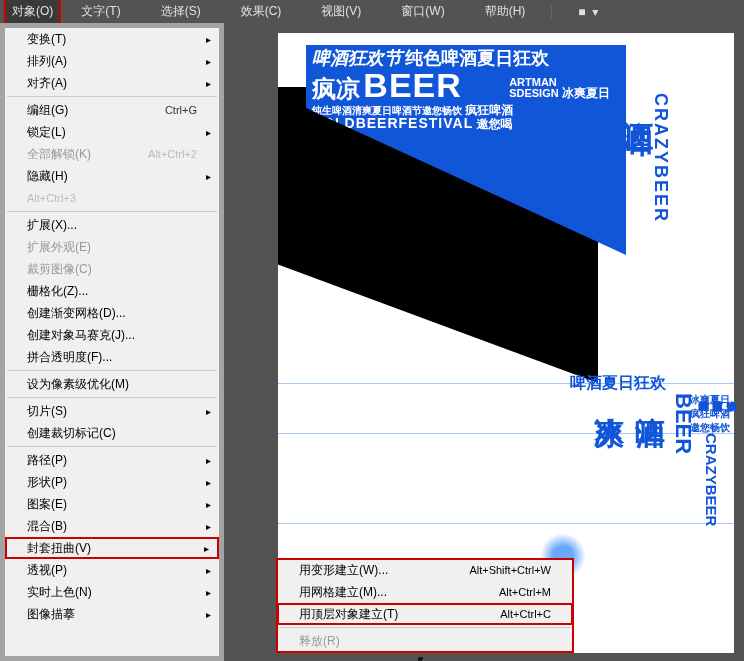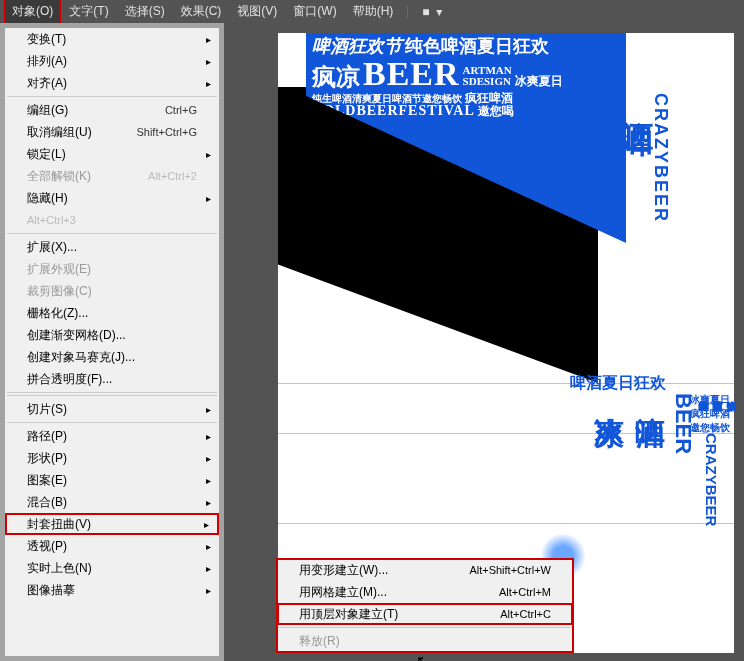--- a/index.html
+++ b/index.html
@@ -1,18 +1,18 @@
 <!DOCTYPE html>
 <html><head>
 <meta charset="utf-8">
 <style>
 * { margin: 0; padding: 0; box-sizing: border-box; }
 body { font-family: "Microsoft YaHei", sans-serif; font-size: 12px; background: #4a4a4a; width: 744px; height: 661px; overflow: hidden; position: relative; }
 .menubar { background: #535353; height: 23px; display: flex; align-items: center; padding: 0 4px; color: #e0e0e0; position: relative; z-index: 10; }
-.menubar-item { padding: 3px 8px; cursor: pointer; }
+.menubar-item { padding: 3px 20px; cursor: pointer; }
 .menubar-item.active { background: #3a3a3a; border: 2px solid #c00; padding: 10px 6px; }
 .menubar-sep { width: 1px; height: 14px; background: #666; margin: 0 6px; }
 .canvas-area { position: absolute; top: 23px; left: 0; right: 0; bottom: 0; background: #535353; }
 .artboard { position: absolute; left: 278px; top: 10px; width: 456px; height: 620px; background: #fff; }
 .blue-text-block { position: absolute; background: #1155d8; color: #fff; font-weight: bold; overflow: hidden; }
 .menu-panel { position: absolute; top: 23px; left: 0; width: 224px; height: 638px; background: #f0f0f0; border: 5px solid #a3a3a3; z-index: 20; color: #000; }
 .menu-row { display: flex; align-items: center; height: 22px; padding: 0 22px; cursor: pointer; position: relative; }
 .menu-row.disabled { color: #999; }
 .menu-row .lbl { flex: 1; }
 .menu-row .shortcut { color: #333; font-size: 11px; }
@@ -41,27 +41,27 @@
     <div class="menubar-item">视图(V)</div>
     <div class="menubar-item">窗口(W)</div>
     <div class="menubar-item">帮助(H)</div>
     <div class="menubar-sep"></div>
     <div class="menubar-item">■ &nbsp;▾</div>
   </div>
 
 <div class="canvas-area">
   <div class="artboard">
     <div style="position:absolute;left:0;top:54px;width:320px;height:296px;background:#000;clip-path:polygon(0 0,100% 0,100% 100%,0 60%);"></div>
-    <div class="blue-text-block" style="left:28px;top:0;width:320px;height:210px;clip-path:polygon(0 0,100% 0,100% 100%,0 30%);font-family:Liberation Serif, serif;">
+    <div class="blue-text-block" style="left:28px;top:12px;width:320px;height:210px;clip-path:polygon(0 0,100% 0,100% 100%,0 30%);">
       <div style="padding:4px 6px;line-height:1.05;">
         <span style="font-size:18px;font-style:italic;">啤酒狂欢节</span>
         <span style="font-size:18px;">纯色啤酒夏日狂欢</span><br>
         <span style="font-size:24px;">疯凉</span>
         <span style="font-size:34px;letter-spacing:1px;">BEER</span>
-        <span style="font-size:11px;display:inline-block;line-height:1;"><span>ARTMAN</span><br><span>SDESIGN</span></span>
+        <span style="font-size:11px;display:inline-block;line-height:1;margin-left:44px;"><span>ARTMAN</span><br><span>SDESIGN</span></span>
         <span style="font-size:12px;">冰爽夏日</span><br>
         <span style="font-size:10px;margin-top:8px;">纯生啤酒清爽夏日啤酒节邀您畅饮</span>
         <span style="font-size:12px;">疯狂啤酒</span><br>
         <span style="font-size:14px;letter-spacing:1px;">COLDBEERFESTIVAL</span>
         <span style="font-size:12px;">邀您喝</span>
       </div>
     </div>
     <div style="position:absolute;left:300px;top:60px;color:#1155d8;font-weight:bold;line-height:1;">
       <div style="writing-mode:vertical-rl;font-size:34px;height:160px;">冰爽</div>
     </div>
@@ -103,24 +103,20 @@
       <span class="lbl">排列(A)</span>
     </div>
     <div class="menu-row has-sub">
       <span class="lbl">对齐(A)</span>
     </div>
     <div class="menu-sep"></div>
     <div class="menu-row">
       <span class="lbl">编组(G)</span>
       <span class="shortcut">Ctrl+G</span>
     </div>
-    <div class="menu-row">
-      <span class="lbl">取消编组(U)</span>
-      <span class="shortcut">Shift+Ctrl+G</span>
-    </div>
     <div class="menu-row has-sub">
       <span class="lbl">锁定(L)</span>
     </div>
     <div class="menu-row disabled">
       <span class="lbl">全部解锁(K)</span>
       <span class="shortcut">Alt+Ctrl+2</span>
     </div>
     <div class="menu-row has-sub">
       <span class="lbl">隐藏(H)</span>
     </div>
@@ -143,23 +139,29 @@
     <div class="menu-row">
       <span class="lbl">创建渐变网格(D)...</span>
     </div>
     <div class="menu-row">
       <span class="lbl">创建对象马赛克(J)...</span>
     </div>
     <div class="menu-row">
       <span class="lbl">拼合透明度(F)...</span>
     </div>
     <div class="menu-sep"></div>
+    <div class="menu-row">
+      <span class="lbl">设为像素级优化(M)</span>
+    </div>
     <div class="menu-sep"></div>
     <div class="menu-row has-sub">
       <span class="lbl">切片(S)</span>
+    </div>
+    <div class="menu-row">
+      <span class="lbl">创建裁切标记(C)</span>
     </div>
     <div class="menu-sep"></div>
     <div class="menu-row has-sub">
       <span class="lbl">路径(P)</span>
     </div>
     <div class="menu-row has-sub">
       <span class="lbl">形状(P)</span>
     </div>
     <div class="menu-row has-sub">
       <span class="lbl">图案(E)</span>

